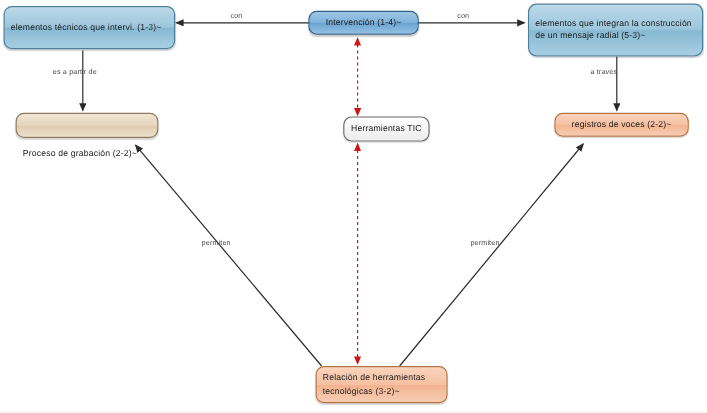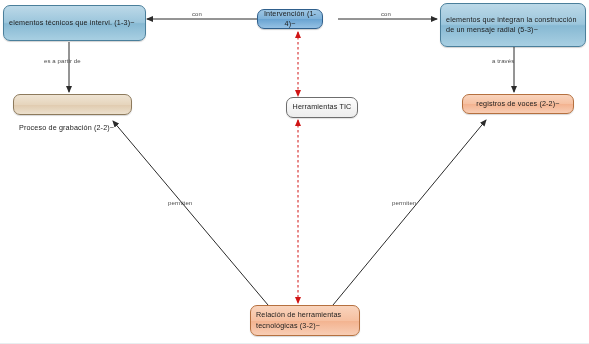--- a/index.html
+++ b/index.html
@@ -118,41 +118,41 @@
 
     <line x1="298" y1="32" x2="298" y2="96" stroke="#d01515" stroke-width="1" stroke-dasharray="2.5,2.5" marker-start="url(#arrow-red-start)" marker-end="url(#arrow-red-end)"></line>
 
     <line x1="298" y1="120" x2="298" y2="303" stroke="#d01515" stroke-width="1" stroke-dasharray="2.5,2.5" marker-start="url(#arrow-red-start)" marker-end="url(#arrow-red-end)"></line>
   </svg>
 
   <div class="node blue" style="left:3px; top:5px; width:143px; height:36px;">
     <span class="node-label">elementos técnicos que intervi. (1-3)~</span>
   </div>
 
-  <div class="node blue-sel" style="left:257px; top:9px; width:66px; height:20px; justify-content:center;">
+  <div class="node blue-sel" style="left:257px; top:9px; width:92px; height:20px; justify-content:center;">
     <span class="node-label" style="text-align:center;">Intervención (1-4)~</span>
   </div>
 
   <div class="node blue" style="left:440px; top:3px; width:146px; height:44px;">
     <span class="node-label">elementos que integran la construcción de un mensaje radial (5-3)~</span>
   </div>
 
   <div class="node tan" style="left:13px; top:94px; width:119px; height:21px; justify-content:center;">
     <span class="node-label" style="text-align:left;margin-top:48px;">Proceso de grabación (2-2)~</span>
   </div>
 
   <div class="node plain" style="left:262px; top:97px; width:72px; height:21px; justify-content:center;margin-left:24px;">
     <span class="node-label" style="text-align:center;">Herramientas TIC</span>
   </div>
 
   <div class="node peach" style="left:462px; top:94px; width:112px; height:20px; justify-content:center;">
     <span class="node-label" style="text-align:center;">registros de voces (2-2)~</span>
   </div>
 
-  <div class="node peach" style="left:250px; top:305px; width:110px; height:31px;">
+  <div class="node peach" style="left:263px; top:305px; width:110px; height:31px;">
     <span class="node-label">Relación de herramientas tecnológicas (3-2)~</span>
   </div>
 
   <div class="edge-label" style="left:192px; top:11px;">con</div>
 
   <div class="edge-label" style="left:381px; top:11px;">con</div>
 
   <div class="edge-label" style="left:44px; top:58px;">es a partir de</div>
 
   <div class="edge-label" style="left:492px; top:58px;">a través</div>

